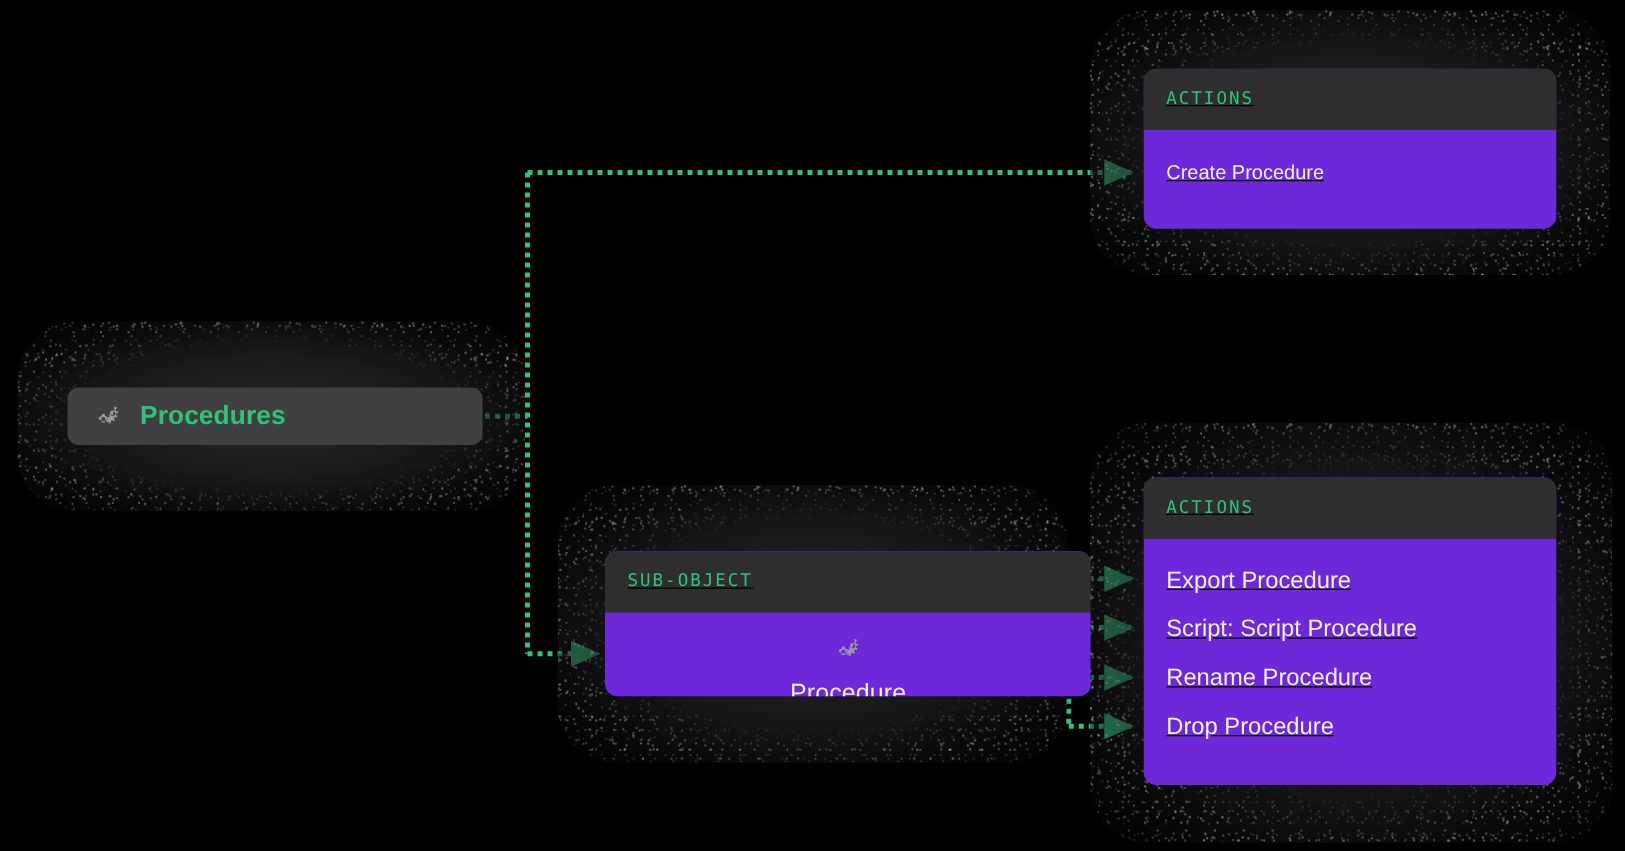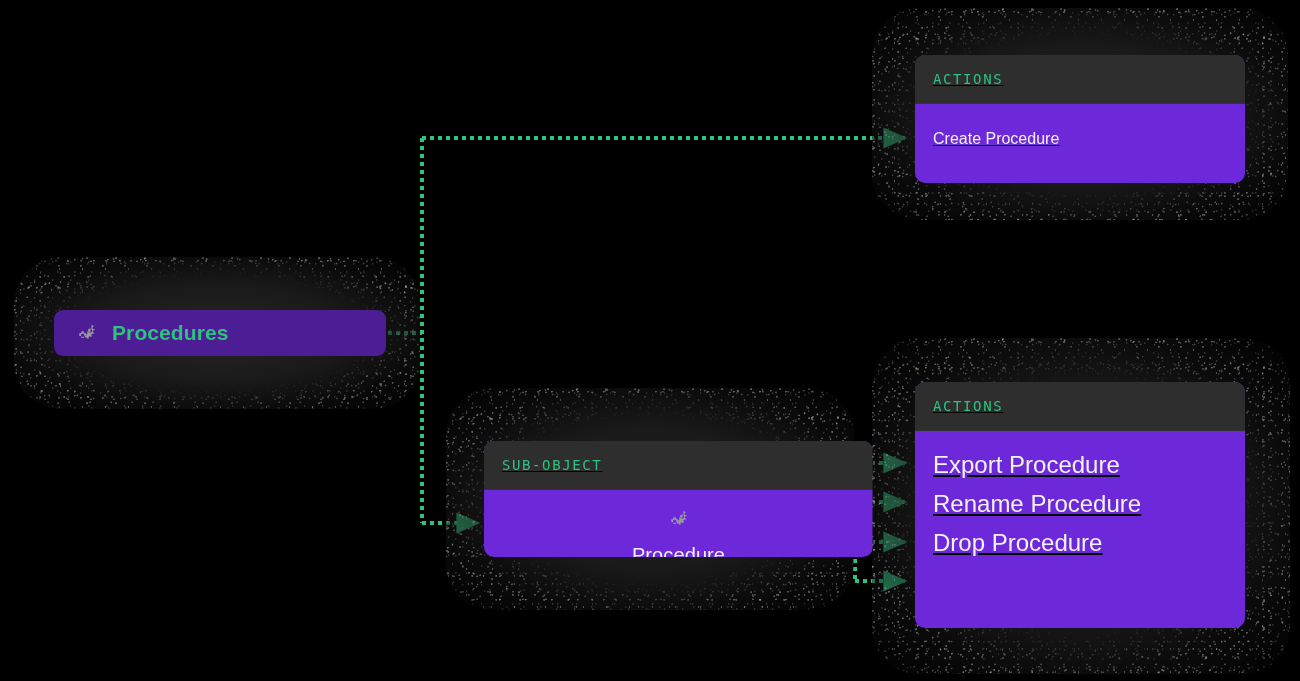--- a/index.html
+++ b/index.html
@@ -72,21 +72,21 @@
     mask-image: radial-gradient(ellipse at 50% 50%,
         rgba(0,0,0,0) 0%, rgba(0,0,0,0) 52%,
         rgba(0,0,0,.95) 76%, rgba(0,0,0,.55) 90%, rgba(0,0,0,0) 100%);
     pointer-events: none;
   }
 
   
   .chip {
     position: absolute;
     box-sizing: border-box;
-    background: #4c1d95;
+    background: #404040;
     border-radius: 9px;
     display: flex;
     align-items: center;
     gap: 14px;
     padding: 0 22px;
   }
   .chip-label {
     font-size: 20px;
     letter-spacing: .1px;
     white-space: nowrap;
@@ -114,21 +114,21 @@
   .card-header-title {
     color: #2ec27e;
     font-family: "DejaVu Sans Mono", "Liberation Mono", monospace;
     font-size: 14px;
     letter-spacing: 1.6px;
     font-weight: 400;
   }
   .card-body { padding: 14px 18px 16px 18px; }
   .action-item {
     color: #f2f2f2;
-    font-size: 24px;
+    font-size: 19px;
     line-height: 39px;
     white-space: nowrap;
   }
   .card-body.single { padding-top: 18px; }
   .card-body.single .action-item { font-size: 16px; line-height: 34px; }
 
   .subobj-row {
     display: flex;
     align-items: center;
     gap: 14px;
@@ -211,18 +211,19 @@
   </div>
 
   <div class="halo" style="left:872px; top:338px; width:418px; height:336px;"></div>
 
   <div class="card" style="left:915px; top:382px; width:330px; height:246px;">
     <div class="card-header">
       <span class="card-header-title">ACTIONS</span>
     </div>
     <div class="card-body">
       <div class="action-item">Export Procedure</div>
+      <div class="action-item">Script: Script Procedure</div>
       <div class="action-item">Rename Procedure</div>
       <div class="action-item">Drop Procedure</div>
     </div>
   </div>
 
 </div>
 
 </body></html>

